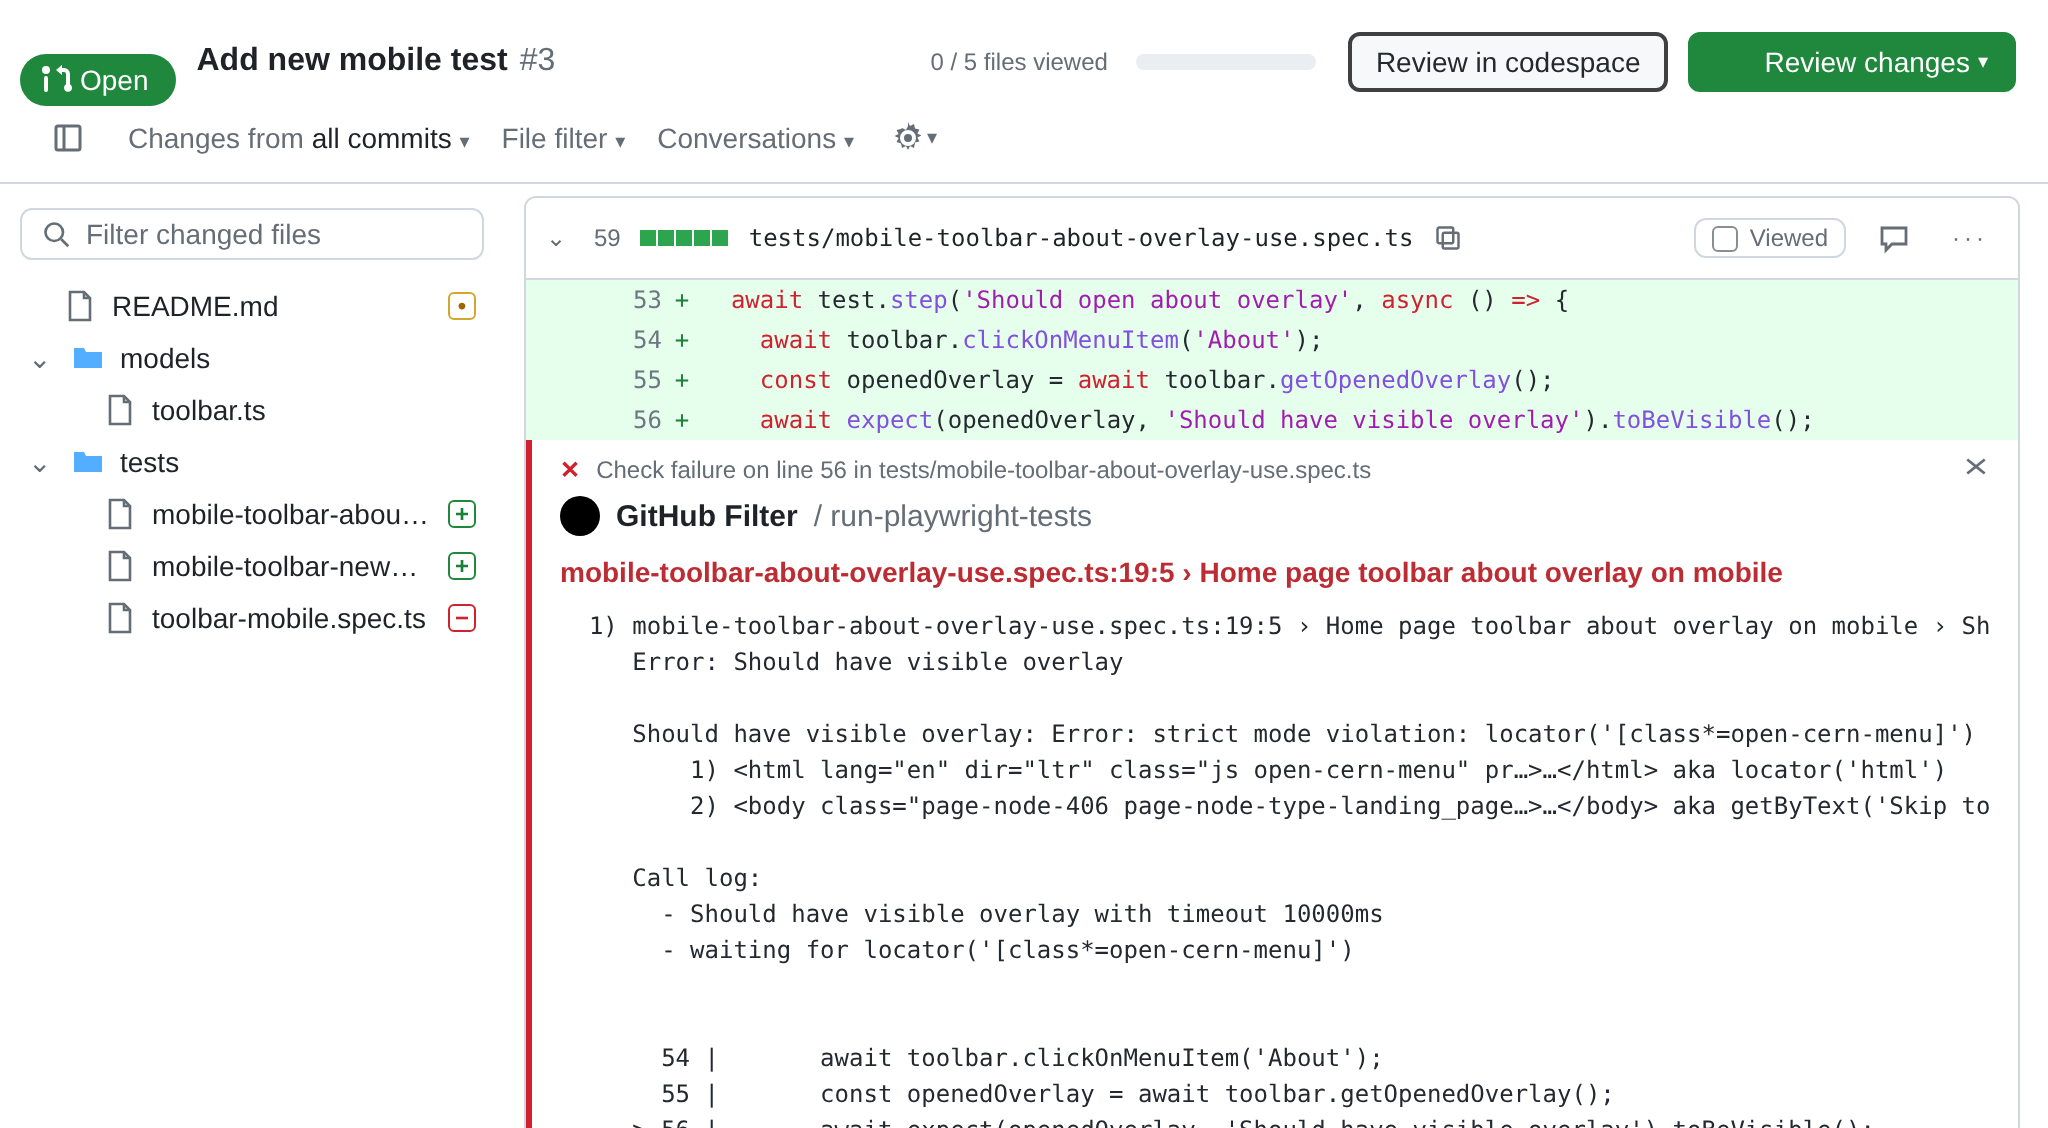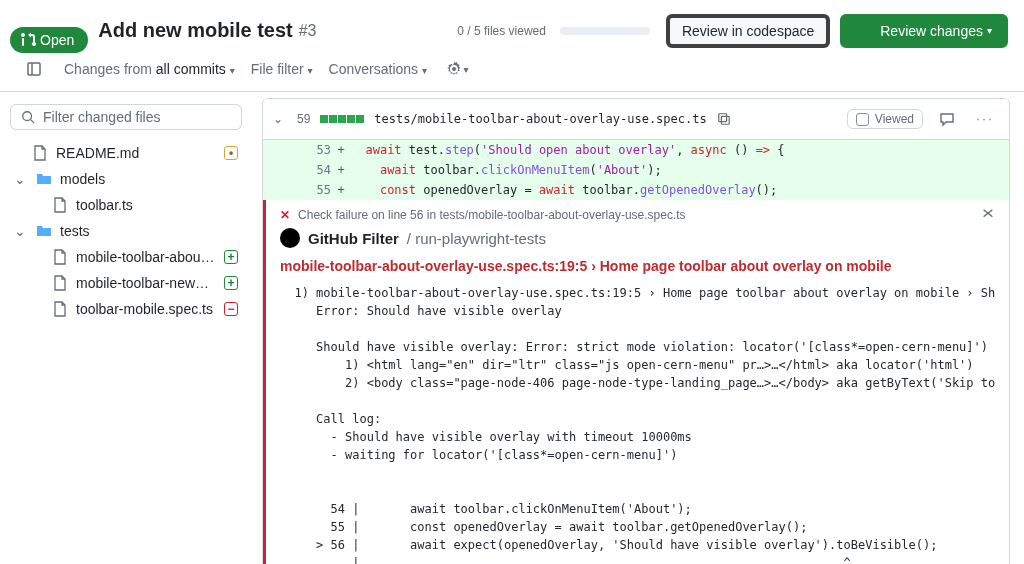--- a/index.html
+++ b/index.html
@@ -26,28 +26,28 @@
     gap: 4px;
     background: #1f883d;
     color: #fff;
     font-weight: 500;
     font-size: 14px;
     border-radius: 2em;
     padding: 5px 14px 5px 10px;
     margin-top: 19px;
   }
   .title-group { display: flex; align-items: center; gap: 6px; }
-  .pr-title { font-weight: 600; font-size: 20px; }
+  .pr-title { font-weight: 600; font-size: 16px; }
   .pr-number { color: #656d76; font-size: 16px; font-weight: 400; }
   .tb-spacer { flex: 1; }
   .files-viewed { color: #656d76; font-size: 12px; margin-right: 4px; }
   .progress { width: 90px; height: 8px; background: #eaeef2; border-radius: 6px; margin-right: 6px; }
   .btn {
     display: inline-flex; align-items: center; gap: 4px;
-    border: 4px solid #404040; border-radius: 6px;
+    border: 2px solid #404040; border-radius: 6px;
     background: #f6f8fa; padding: 5px 12px; font-size: 14px; color:#24292f;
     font-weight:500;
   }
   .btn-green { background: #1f883d; color: #fff; border-color: #1f883d; padding-left: 36px; }
   .subbar {
     display: flex; align-items: center; gap: 16px;
     padding: 0px 16px 8px 92px;
     color: #656d76; font-size: 14px;
     border-bottom: 1px solid #d0d7de;
   }
@@ -298,20 +298,26 @@
               <td class="ln2">54</td>
               <td class="sign">+</td>
               <td class="code">    <span class="kw">await</span> toolbar.<span class="fn">clickOnMenuItem</span>(<span class="str">'About'</span>);</td>
             </tr>
             <tr>
               <td class="ln"></td>
               <td class="ln2">55</td>
               <td class="sign">+</td>
               <td class="code">    <span class="kw">const</span> openedOverlay = <span class="kw">await</span> toolbar.<span class="fn">getOpenedOverlay</span>();</td>
             </tr>
+            <tr>
+              <td class="ln"></td>
+              <td class="ln2">56</td>
+              <td class="sign">+</td>
+              <td class="code">    <span class="kw">await</span> <span class="fn">expect</span>(openedOverlay, <span class="str">'Should have visible overlay'</span>).<span class="fn">toBeVisible</span>();</td>
+            </tr>
           </tbody>
       </table>
 
       <div class="anno">
         <div class="anno-head">
           <span class="x">✕</span>
           <span>Check failure on line 56 in tests/mobile-toolbar-about-overlay-use.spec.ts</span>
           <span class="anno-collapse">
             <svg width="14" height="14" viewBox="0 0 16 16" fill="none" stroke="#656d76" stroke-width="1.6">
                 <path d="M3 10l5-4 5 4"></path>

